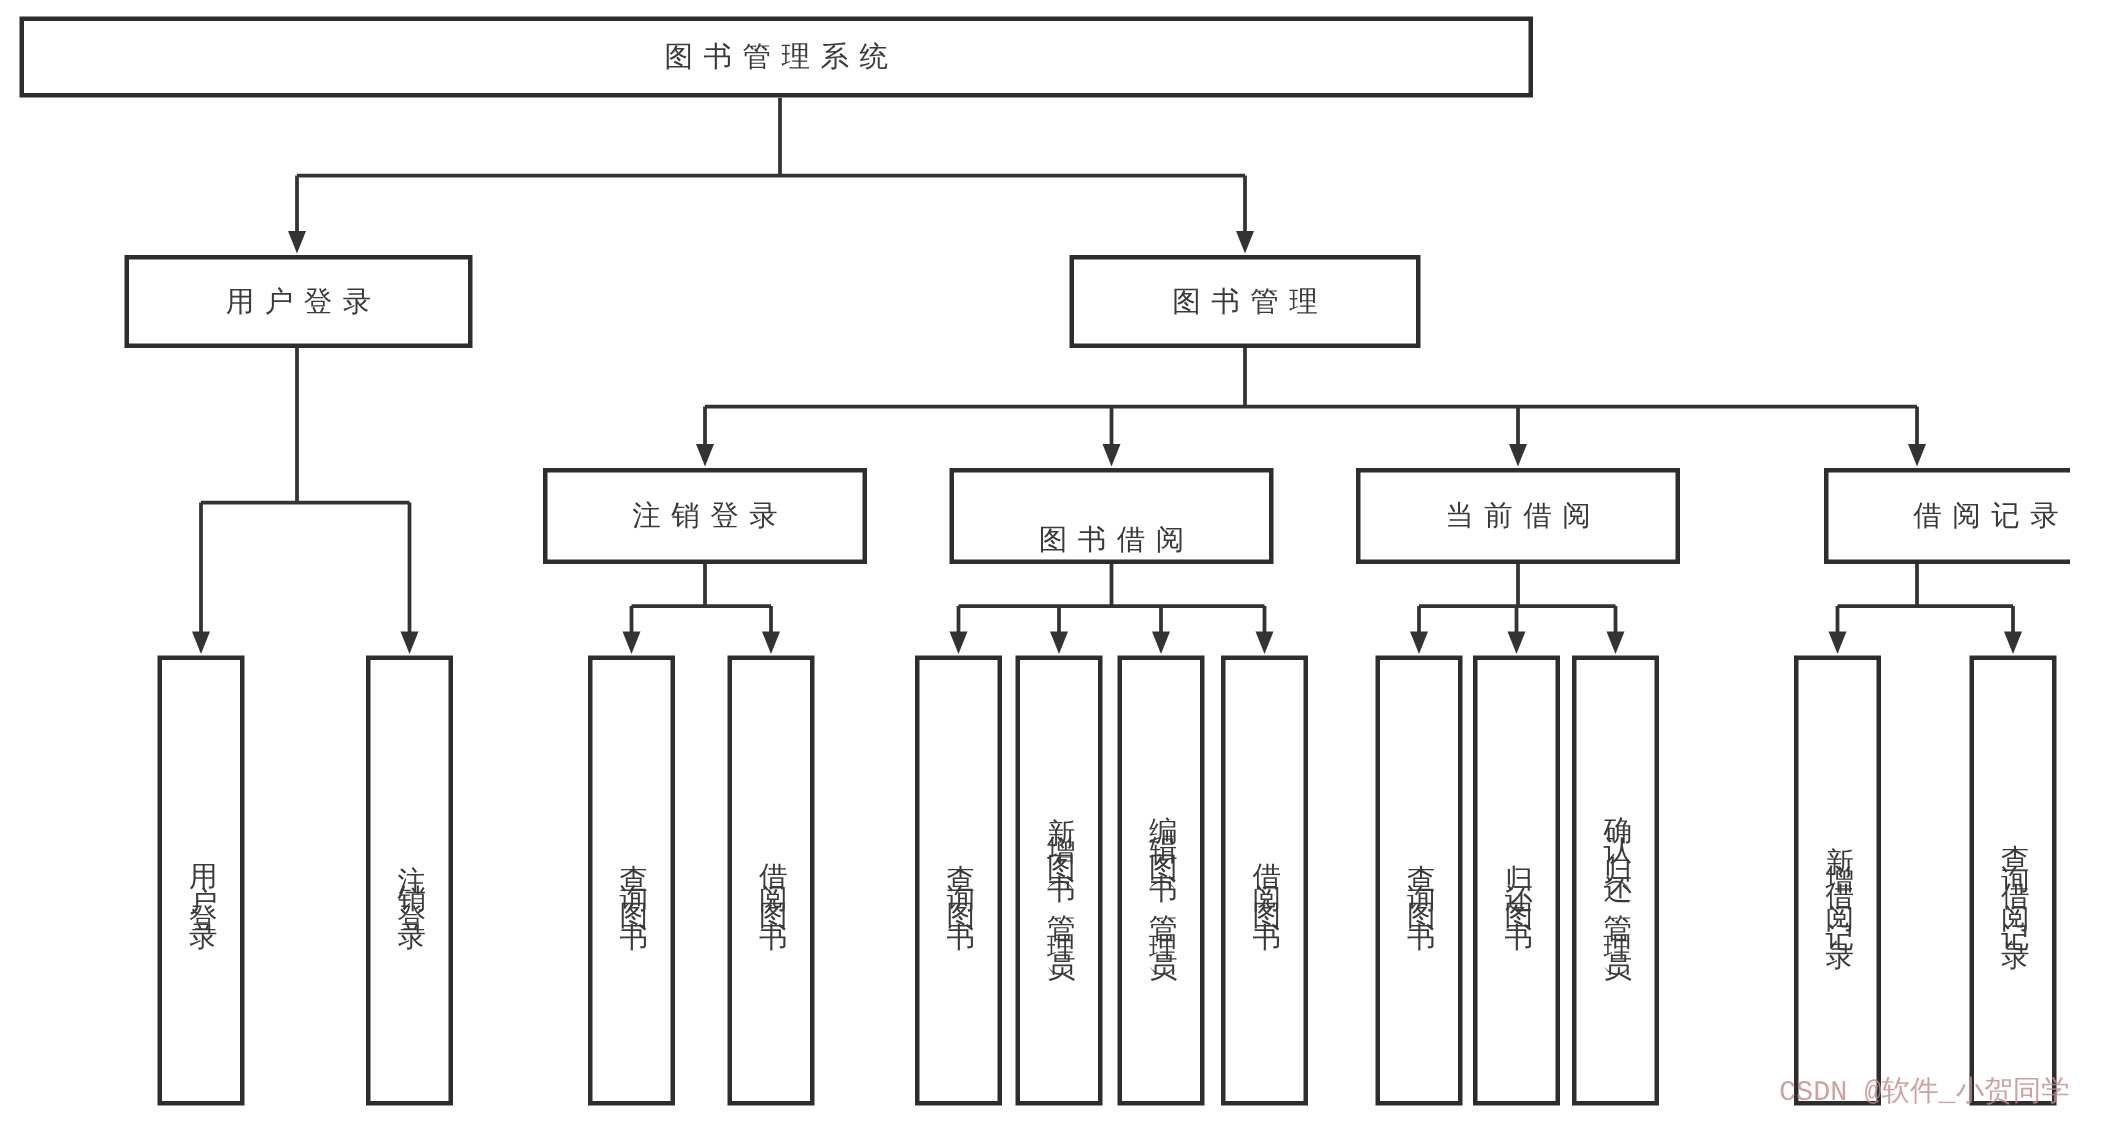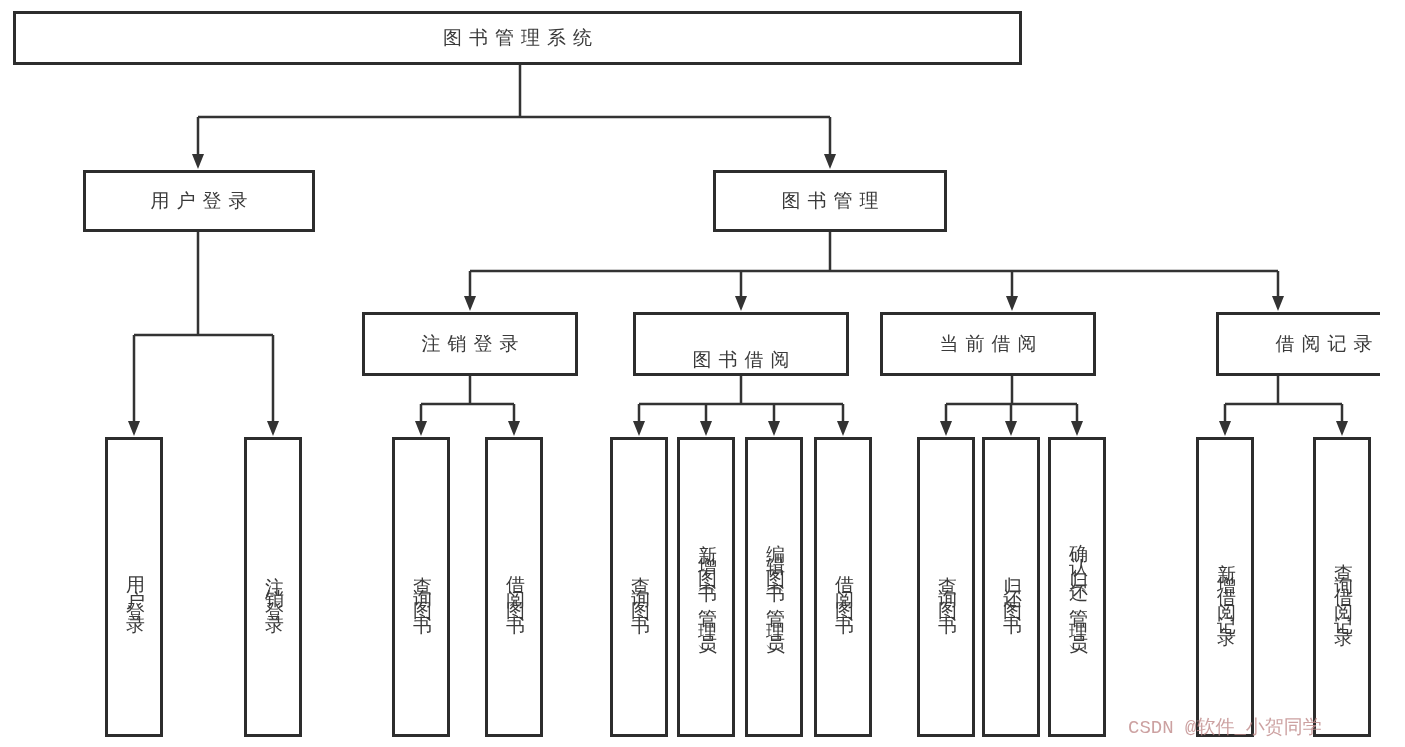--- a/index.html
+++ b/index.html
@@ -46,21 +46,21 @@
   .vbox span {
     writing-mode: vertical-rl;
     text-orientation: mixed;
     font-size: 19px;
     letter-spacing: 13px;
     color: #3a3a3a;
     line-height: 1;
   }
   .watermark {
     position: absolute;
-    left: 1128px;
+    left: 1186px;
     top: 714px;
     font-size: 19px;
     color: rgba(191, 137, 137, 0.8);
     white-space: nowrap;
   }
 </style>
 </head>
 <body>
 
 <div class="stage">
@@ -133,21 +133,21 @@
   <div class="hbox" style="left:713px; top:170px; width:234px; height:62px;">
     <span>图书管理</span>
   </div>
 
   <div class="hbox" style="left:362px; top:312px; width:216px; height:64px;">
     <span>注销登录</span>
   </div>
   <div class="hbox" style="left:633px; top:312px; width:216px; height:64px;align-items:flex-end;">
     <span>图书借阅</span>
   </div>
-  <div class="hbox" style="left:880px; top:312px; width:216px; height:64px;text-align:center;">
+  <div class="hbox" style="left:904px; top:312px; width:216px; height:64px;text-align:center;">
     <span>当前借阅</span>
   </div>
   <div class="hbox" style="left:1216px; top:312px; width:216px; height:64px;">
     <span>借阅记录</span>
   </div>
 
   <div class="vbox" style="left:105px; top:437px; width:58px; height:300px;">
     <span>用户登录</span>
   </div>
   <div class="vbox" style="left:244px; top:437px; width:58px; height:300px;">

